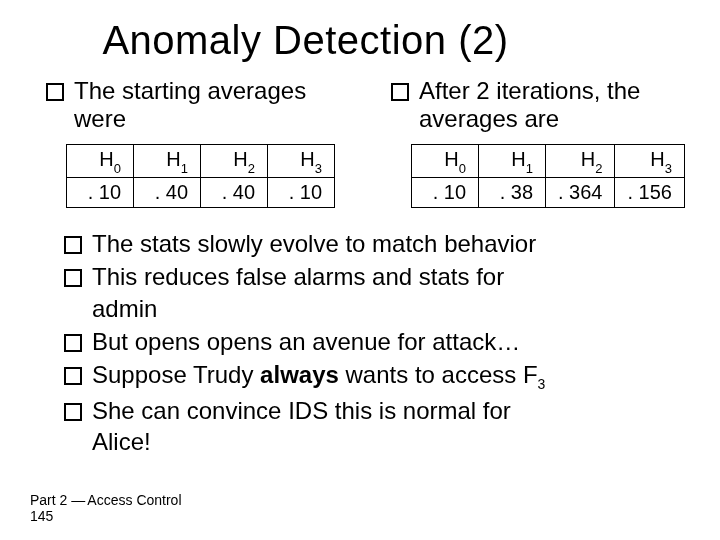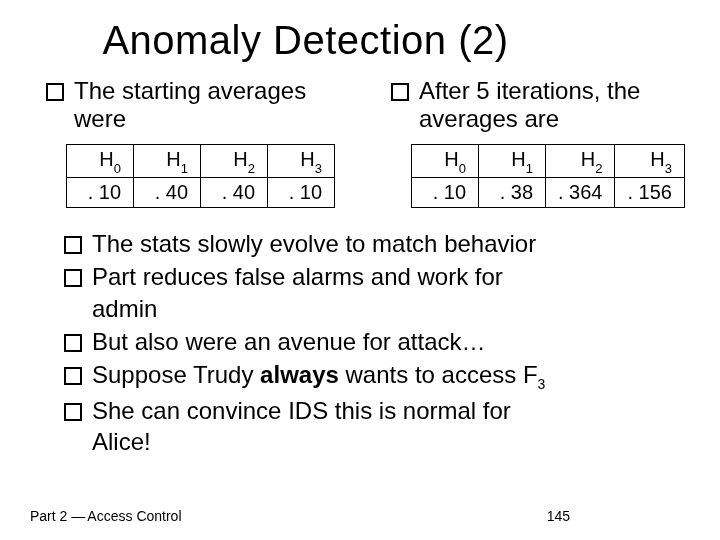--- a/index.html
+++ b/index.html
@@ -90,20 +90,21 @@
   .footer {
     position: absolute;
     left: 30px;
     right: 30px;
     bottom: 16px;
     display: flex;
     justify-content: space-between;
     font-family: Arial, Helvetica, sans-serif;
     font-size: 14px;
     color: #000;
+    flex-direction: column;
   }
   .emdash { letter-spacing: -1px; }
 </style>
 </head>
 <body>
 
 <div class="slide">
 
   <h1>Anomaly Detection (2)</h1>
 
@@ -128,21 +129,21 @@
           <td>. 40</td>
           <td>. 10</td>
         </tr>
       </tbody>
         </table>
     </div>
 
     <div class="col">
       <div class="lead">
         <span class="bmark"></span>
-        <span>After 5 iterations, the averages are</span>
+        <span>After 2 iterations, the averages are</span>
       </div>
       <table class="data">
         <tbody>
             <tr>
           <td class="h">H<sub>0</sub></td>
           <td class="h">H<sub>1</sub></td>
           <td class="h">H<sub>2</sub></td>
           <td class="h">H<sub>3</sub></td>
         </tr>
         <tr>
@@ -157,25 +158,25 @@
 
   </div>
 
   <ul class="points">
     <li>
       <span class="bmark"></span>
       <span class="ftxt">The stats slowly evolve to match behavior</span>
     </li>
     <li>
       <span class="bmark"></span>
-      <span class="ftxt">Part reduces false alarms and work for admin</span>
+      <span class="ftxt">This reduces false alarms and stats for admin</span>
     </li>
     <li>
       <span class="bmark"></span>
-      <span class="ftxt">But also were an avenue for attack…</span>
+      <span class="ftxt">But opens opens an avenue for attack…</span>
     </li>
     <li>
       <span class="bmark"></span>
       <span class="ftxt">
         <span>Suppose Trudy </span><b>always</b><span> wants to access </span><span class="fsub"><span>F</span><sub>3</sub></span>
       </span>
     </li>
     <li>
       <span class="bmark"></span>
       <span class="ftxt">She can convince IDS this is normal for Alice!</span>

